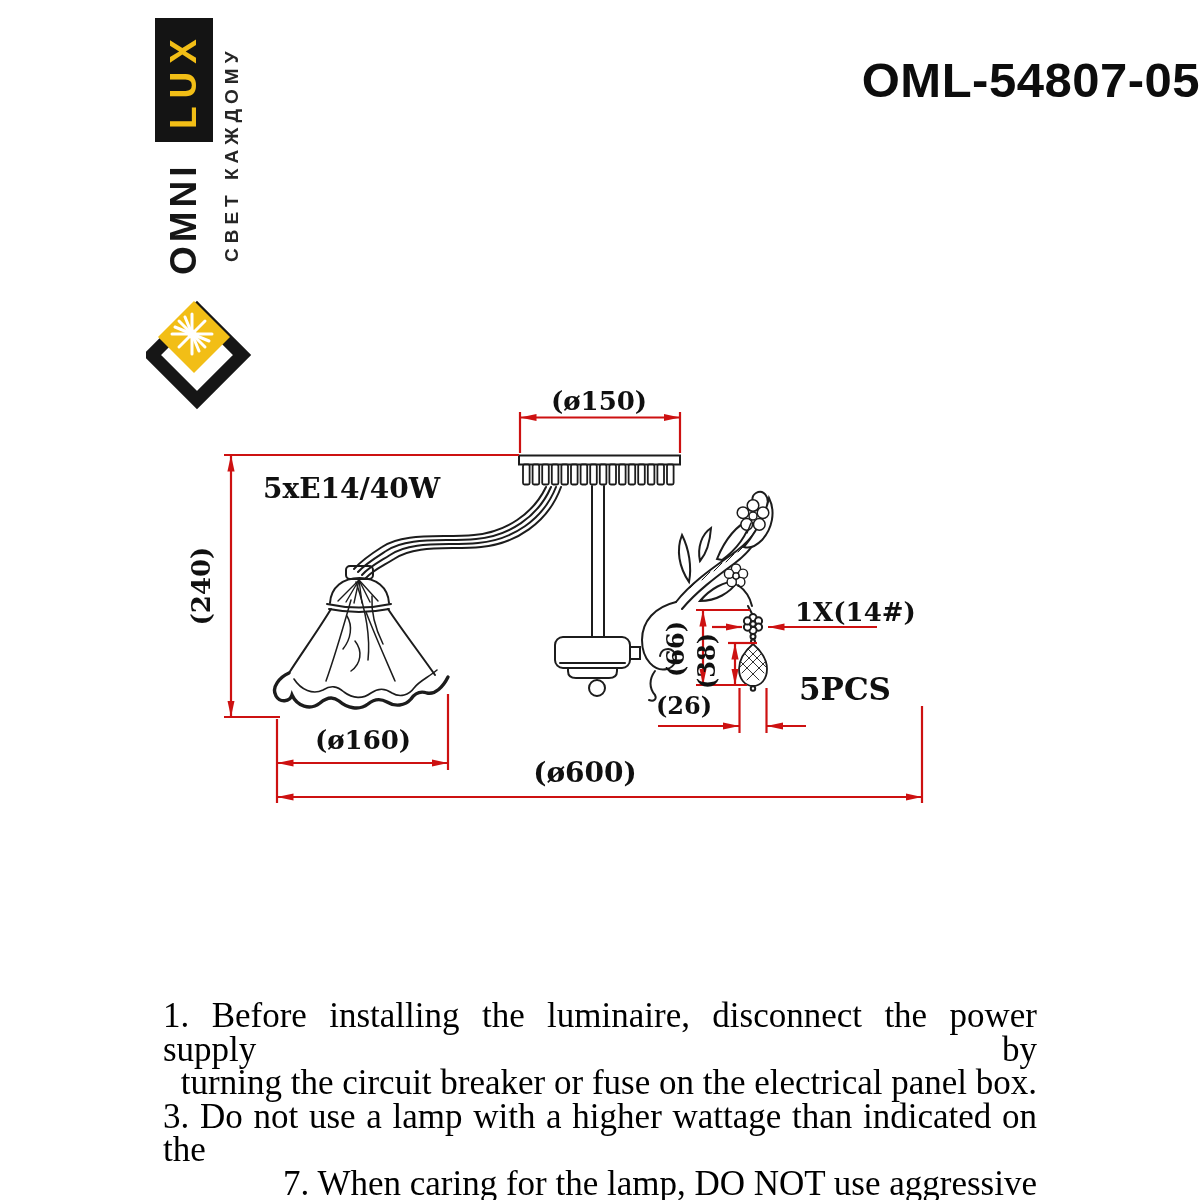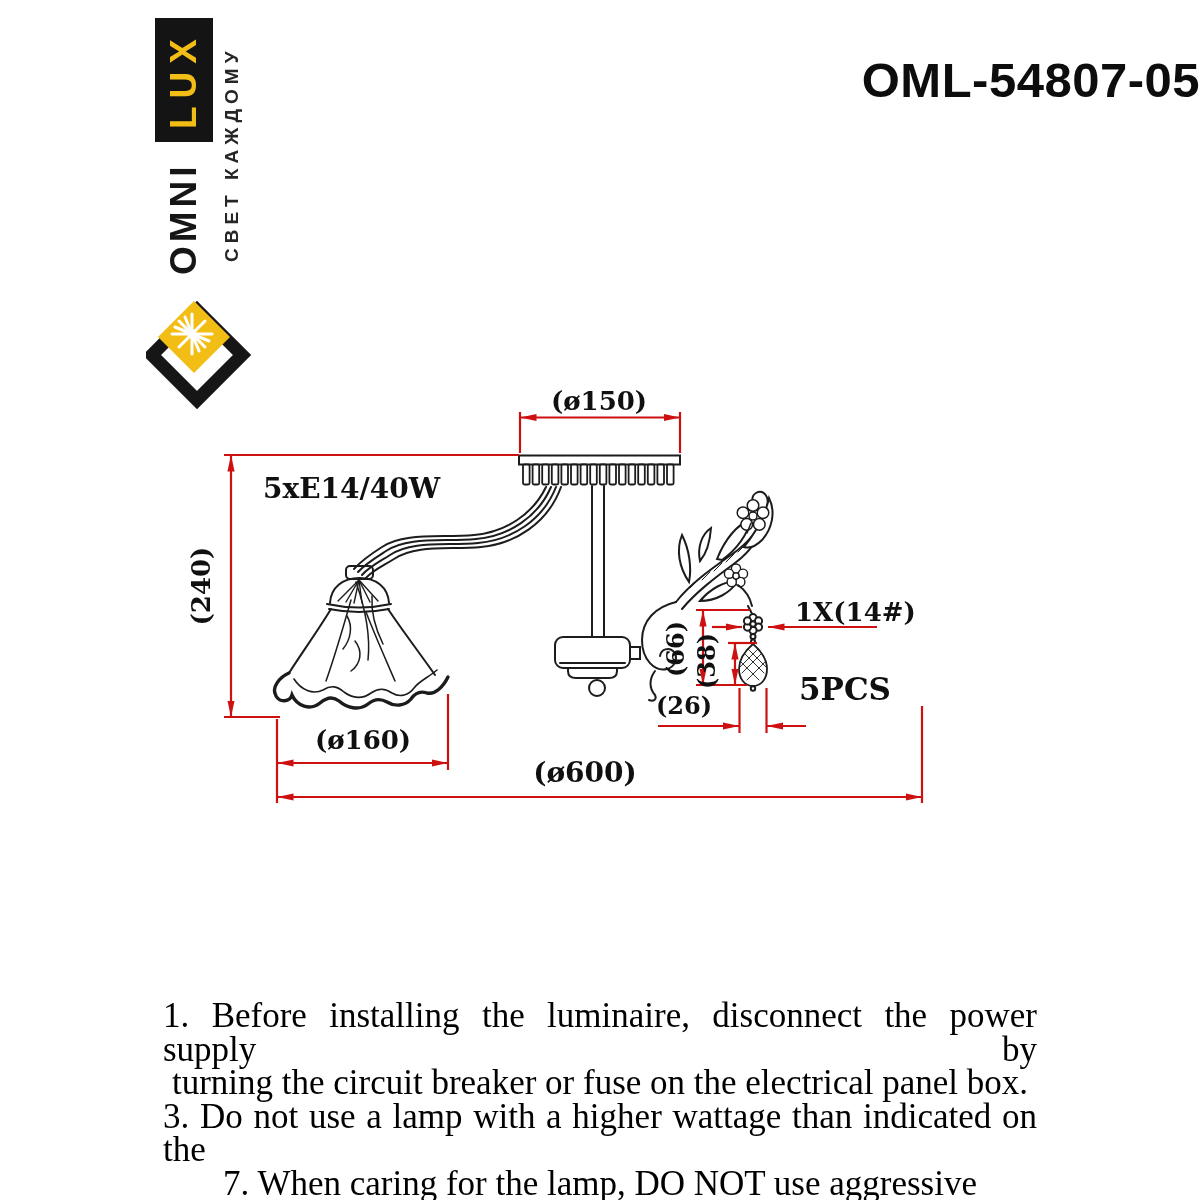--- a/index.html
+++ b/index.html
@@ -34,21 +34,21 @@
   #drawing .red{stroke:#cd1111;fill:none;stroke-width:2.2;}
   #drawing text{font-family:"DejaVu Serif","Liberation Serif",serif;font-weight:bold;fill:#101010;}
   .dim26{font-size:26px;}
   .dim24{font-size:24px;}
   .dim28{font-size:28px;}
   .dim31{font-size:31px;}
   #instructions{
     position:absolute;left:163px;top:999px;width:874px;
     font-size:35px;line-height:33.5px;color:#000000;font-family:Liberation Serif, serif;
   }
-  #instructions p{margin:0;text-align:center;}
+  #instructions p{margin:0;text-align:right;}
   #instructions p.stretch{text-align:justify;text-align-last:justify;}
 </style>
 </head>
 <body>
 
 <div class="vtext" id="lux-box">LUX</div>
 <div class="vtext" id="omni">OMNI</div>
 <div class="vtext" id="tagline">СВЕТ КАЖДОМУ</div>
 
 <svg id="brand-mark" width="112" height="118" viewBox="0 0 112 118">

